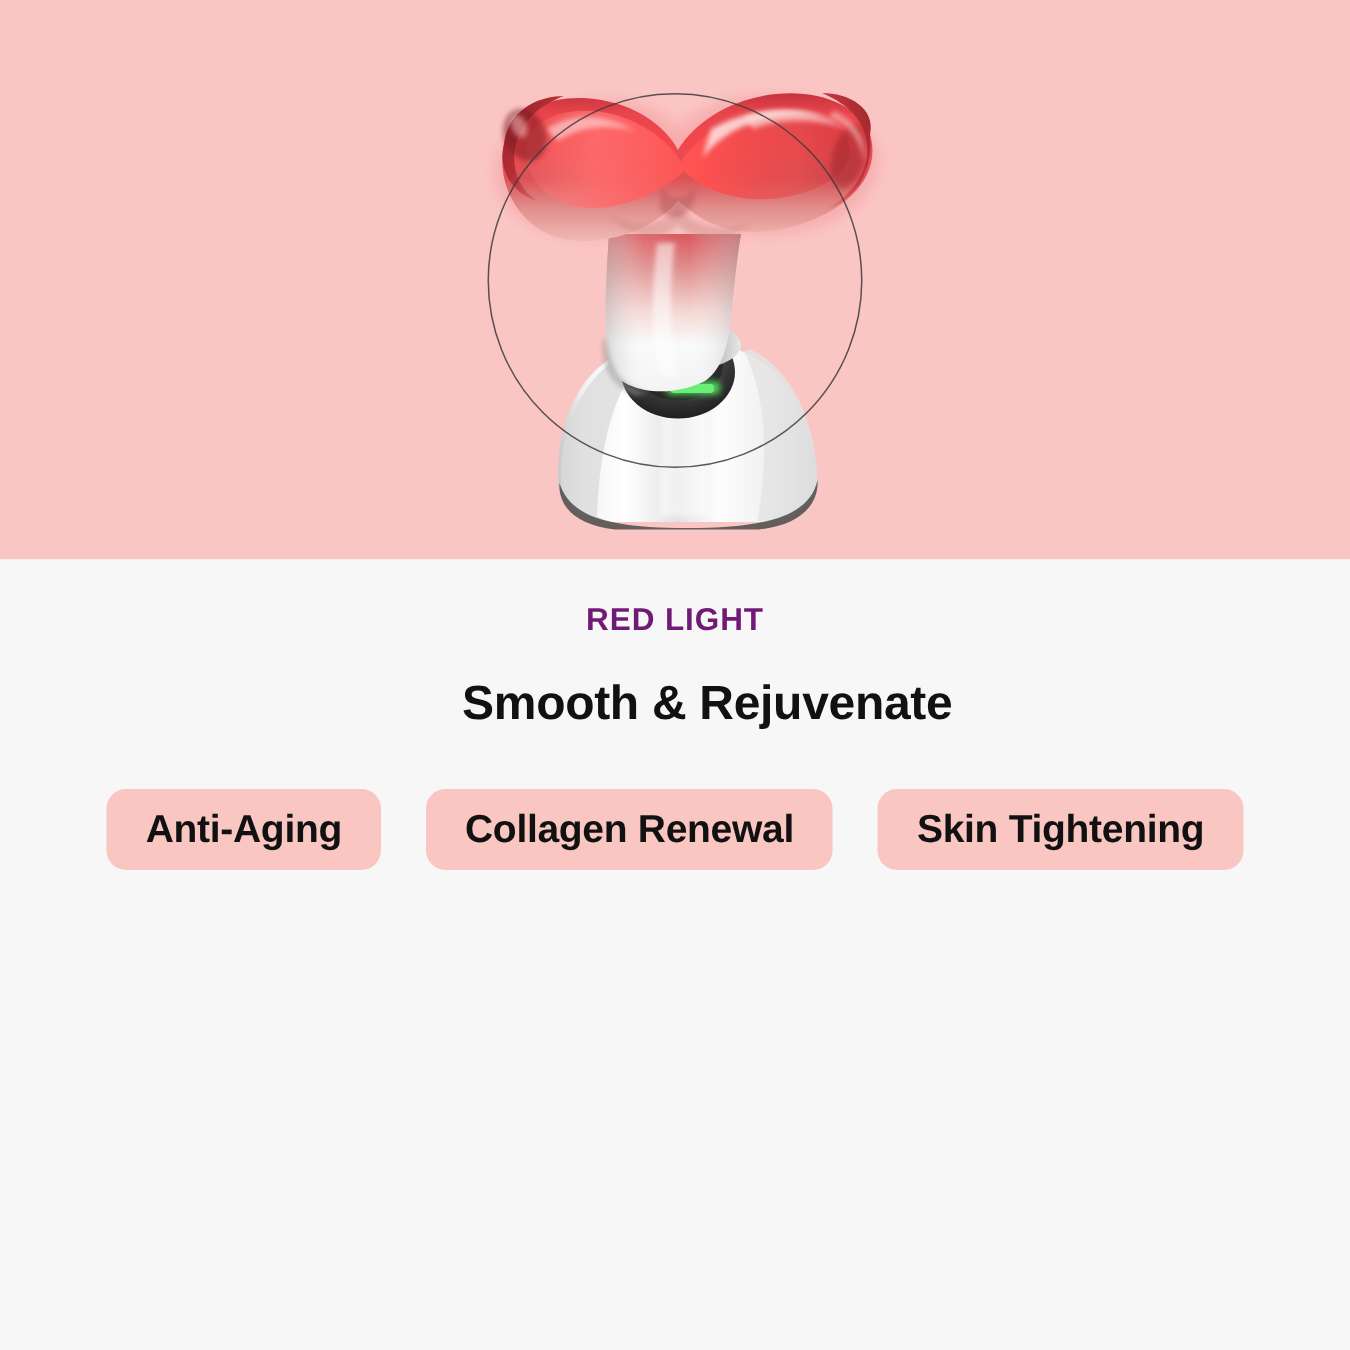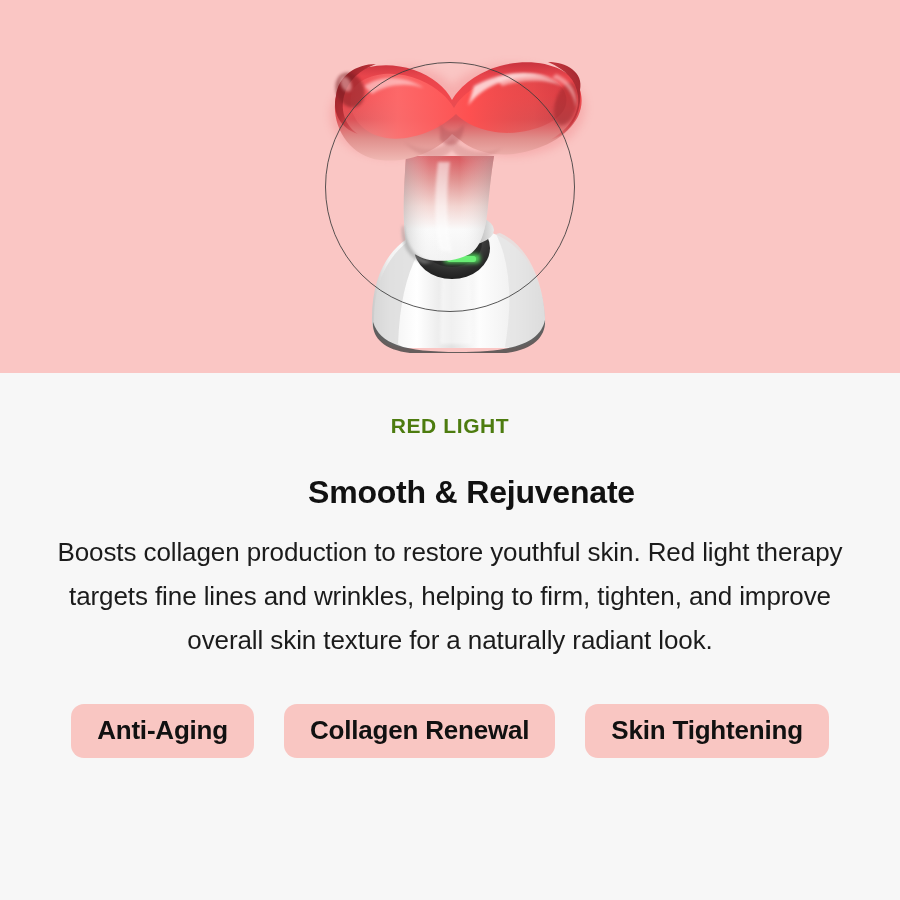--- a/index.html
+++ b/index.html
@@ -69,23 +69,23 @@
     flex: 1 1 auto;
     background: #F7F7F7;
     text-align: center;
     padding-top: 18px;
   }
 
   .eyebrow {
     font-size: 21px;
     font-weight: bold;
     letter-spacing: .6px;
-    color: #4d7c0f;
+    color: #701a75;
     line-height: 1;
-    margin: 12px;
+    margin: 0;
     padding-top: 12px;
   }
 
   .headline {
     font-size: 32px;
     font-weight: bold;
     color: #111111;
     line-height: 1;
     margin: 0;
     padding-top: 28px;
@@ -324,21 +324,20 @@
       <div class="highlight-circle"></div>
     </div>
   </div>
 
   <div class="content">
 
     <div class="eyebrow">RED LIGHT</div>
 
     <h2 class="headline">Smooth &amp; Rejuvenate</h2>
 
-    <p class="description">Boosts collagen production to restore youthful skin. Red light therapy targets fine lines and wrinkles, helping to firm, tighten, and improve overall skin texture for a naturally radiant look.</p>
 
     <div class="tags">
       <span class="tag">Anti-Aging</span>
       <span class="tag">Collagen Renewal</span>
       <span class="tag">Skin Tightening</span>
     </div>
 
   </div>
 </div>
 

